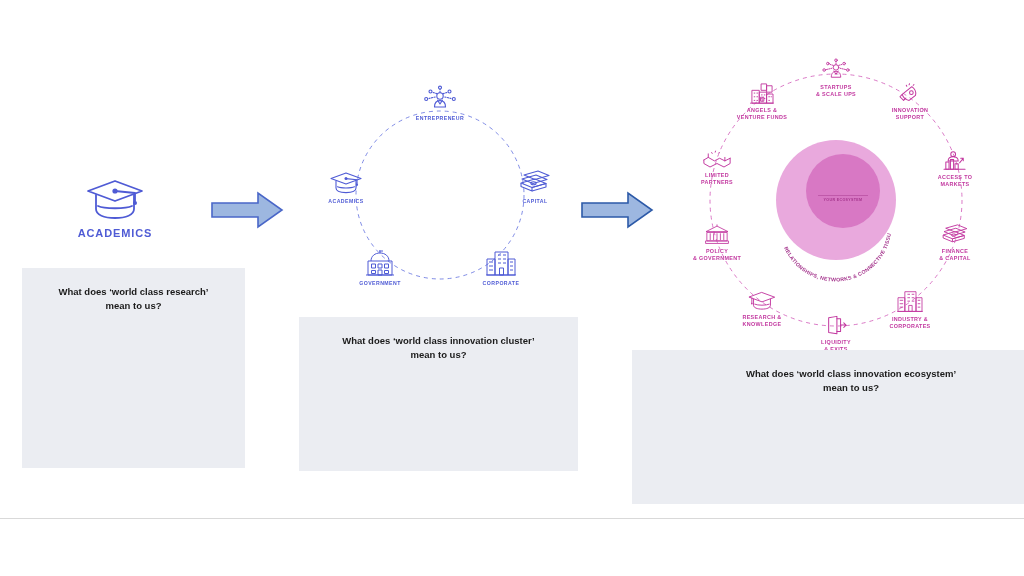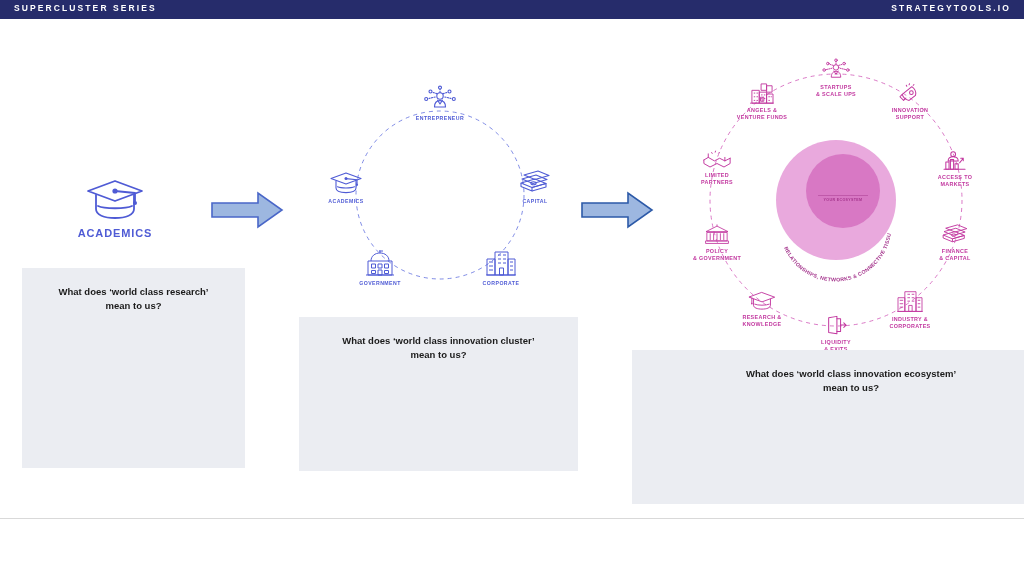--- a/index.html
+++ b/index.html
@@ -91,24 +91,20 @@
     position:absolute; left:0; top:518px; width:1024px; height:1px;
     background:#d9d9d9;
   }
   .footer { position:absolute; left:0; top:519px; width:1024px; height:57px; background:#fff; }
 </style>
 </head>
 <body>
 
 <div id="canvas">
 
-  <div class="topbar">
-    <div class="topbar-left">SUPERCLUSTER SERIES</div>
-    <div class="topbar-right">STRATEGYTOOLS.IO</div>
-  </div>
 
   <div id="stage1">
     <svg width="62" height="48" viewBox="0 0 62 48">
       <g fill="none" stroke="#4f5bd5" stroke-width="1.8" stroke-linejoin="round" stroke-linecap="round">
         <path d="M31 6 L58 16 L31 26 L4 16 Z"></path>
         <path d="M12 20 L12 34 C12 40 20 43 31 43 C42 43 50 40 50 34 L50 20"></path>
         <path d="M14 31 C20 34 42 34 48 31"></path>
         <circle cx="31" cy="16" r="2.6" fill="#4f5bd5" stroke="none"></circle>
         <path d="M31 16 L51 18 L51 26"></path>
         <circle cx="51" cy="28" r="2" fill="#4f5bd5" stroke="none"></circle>

